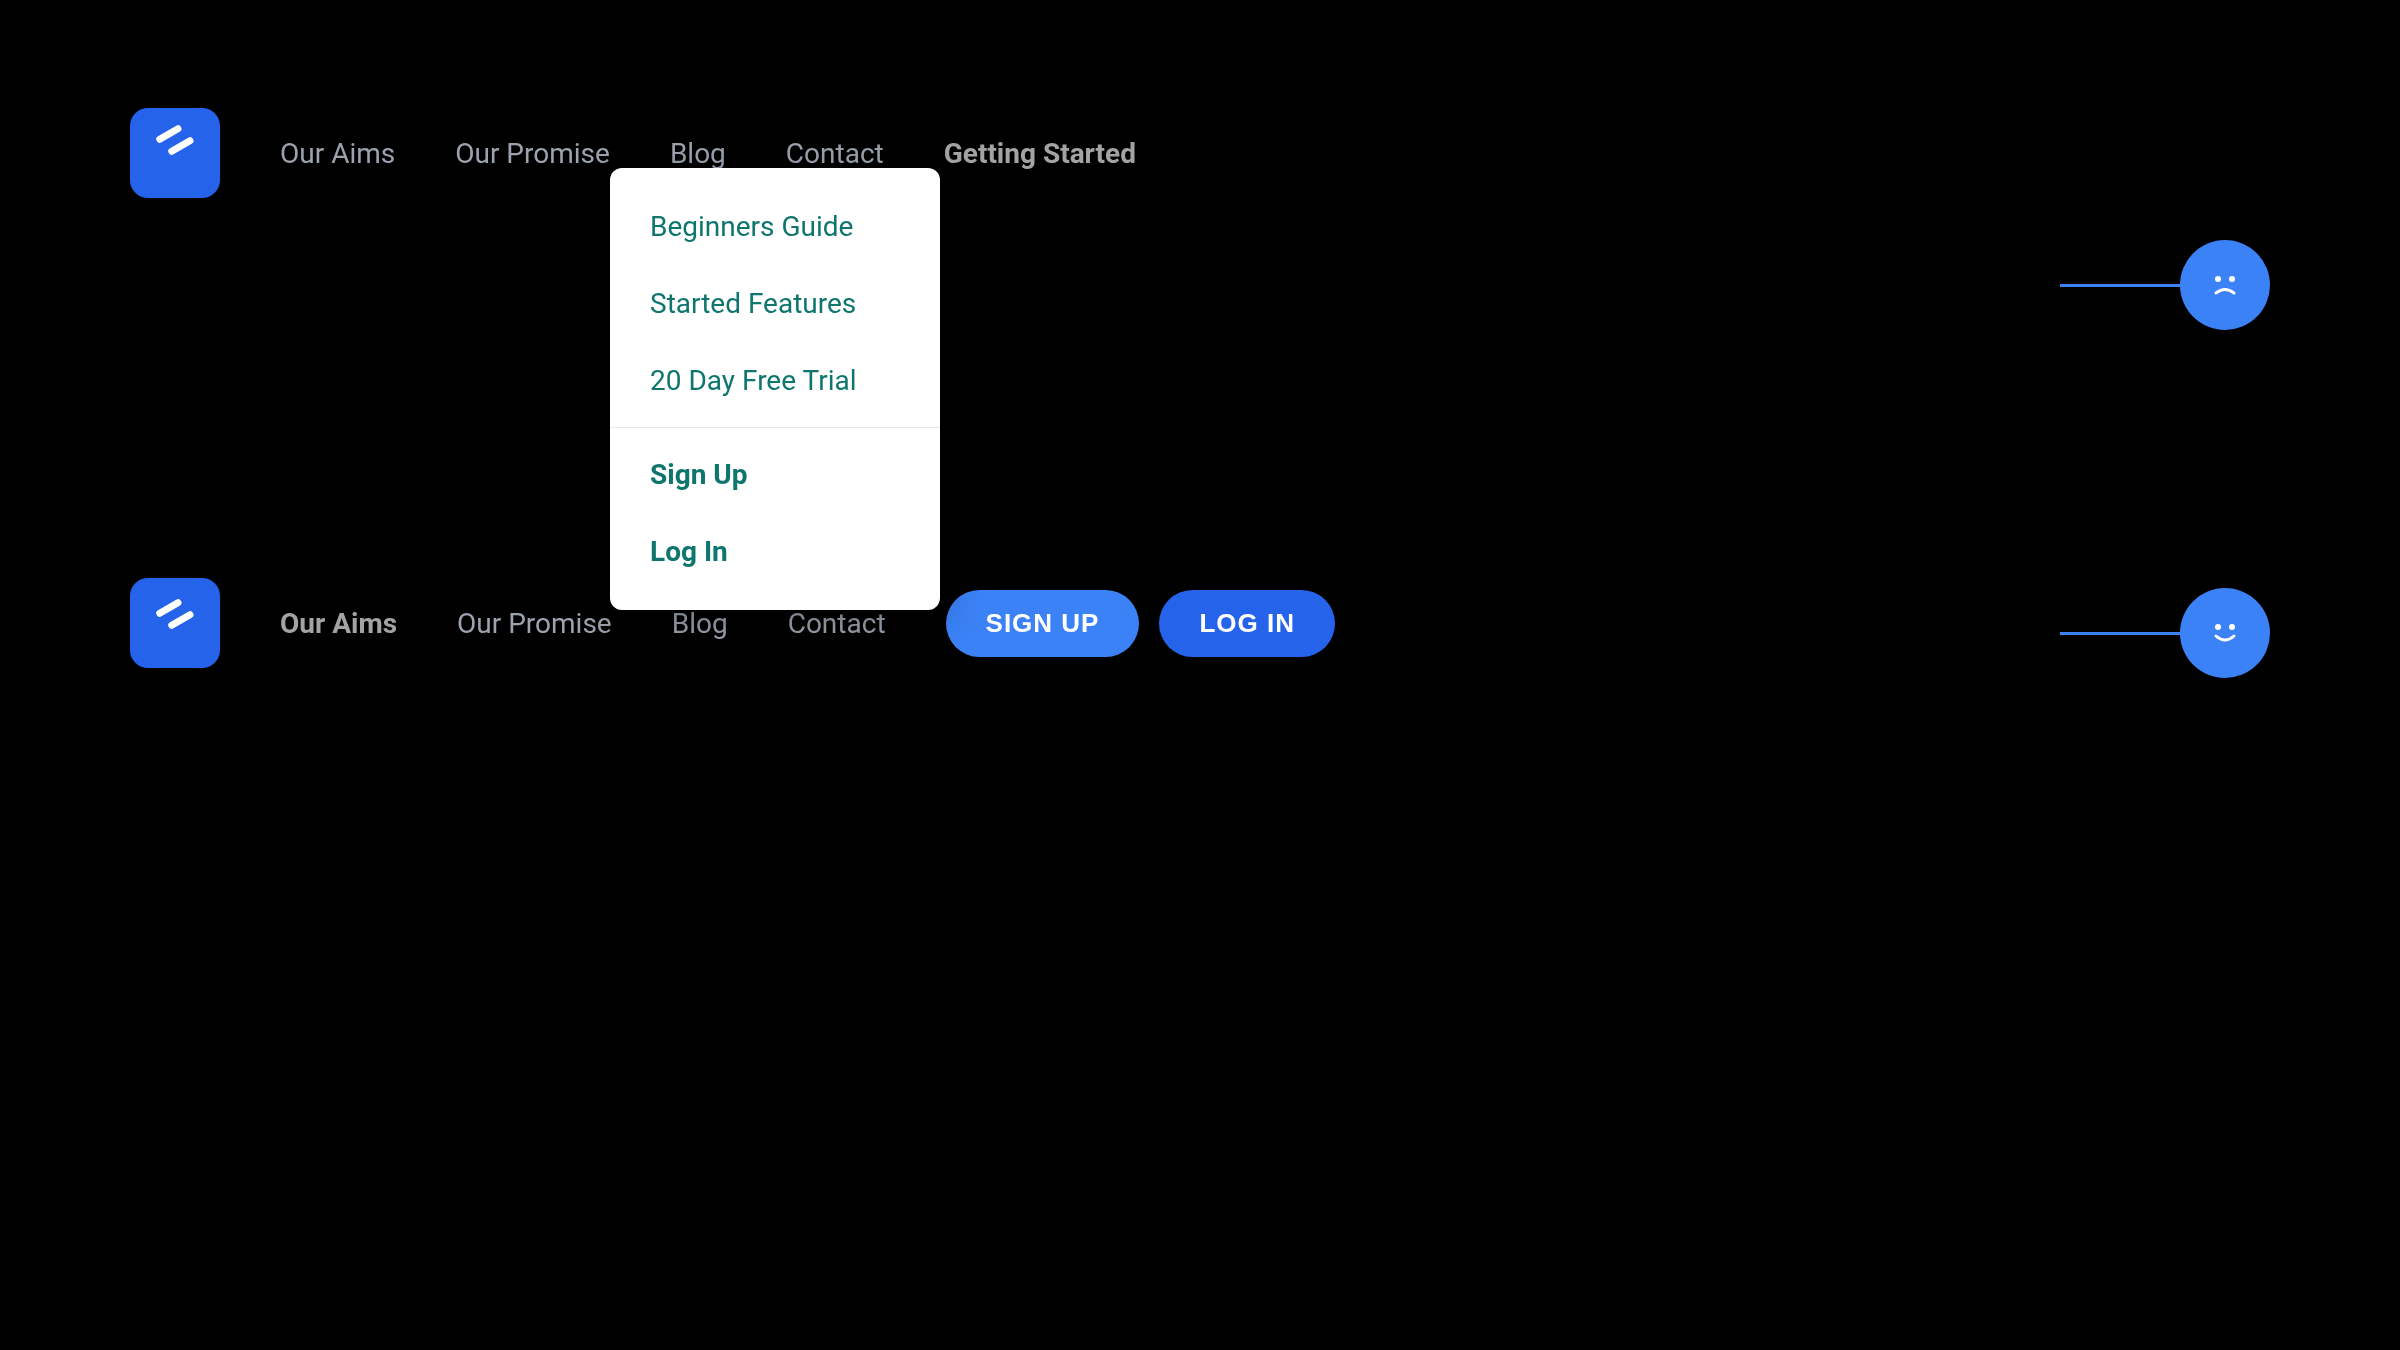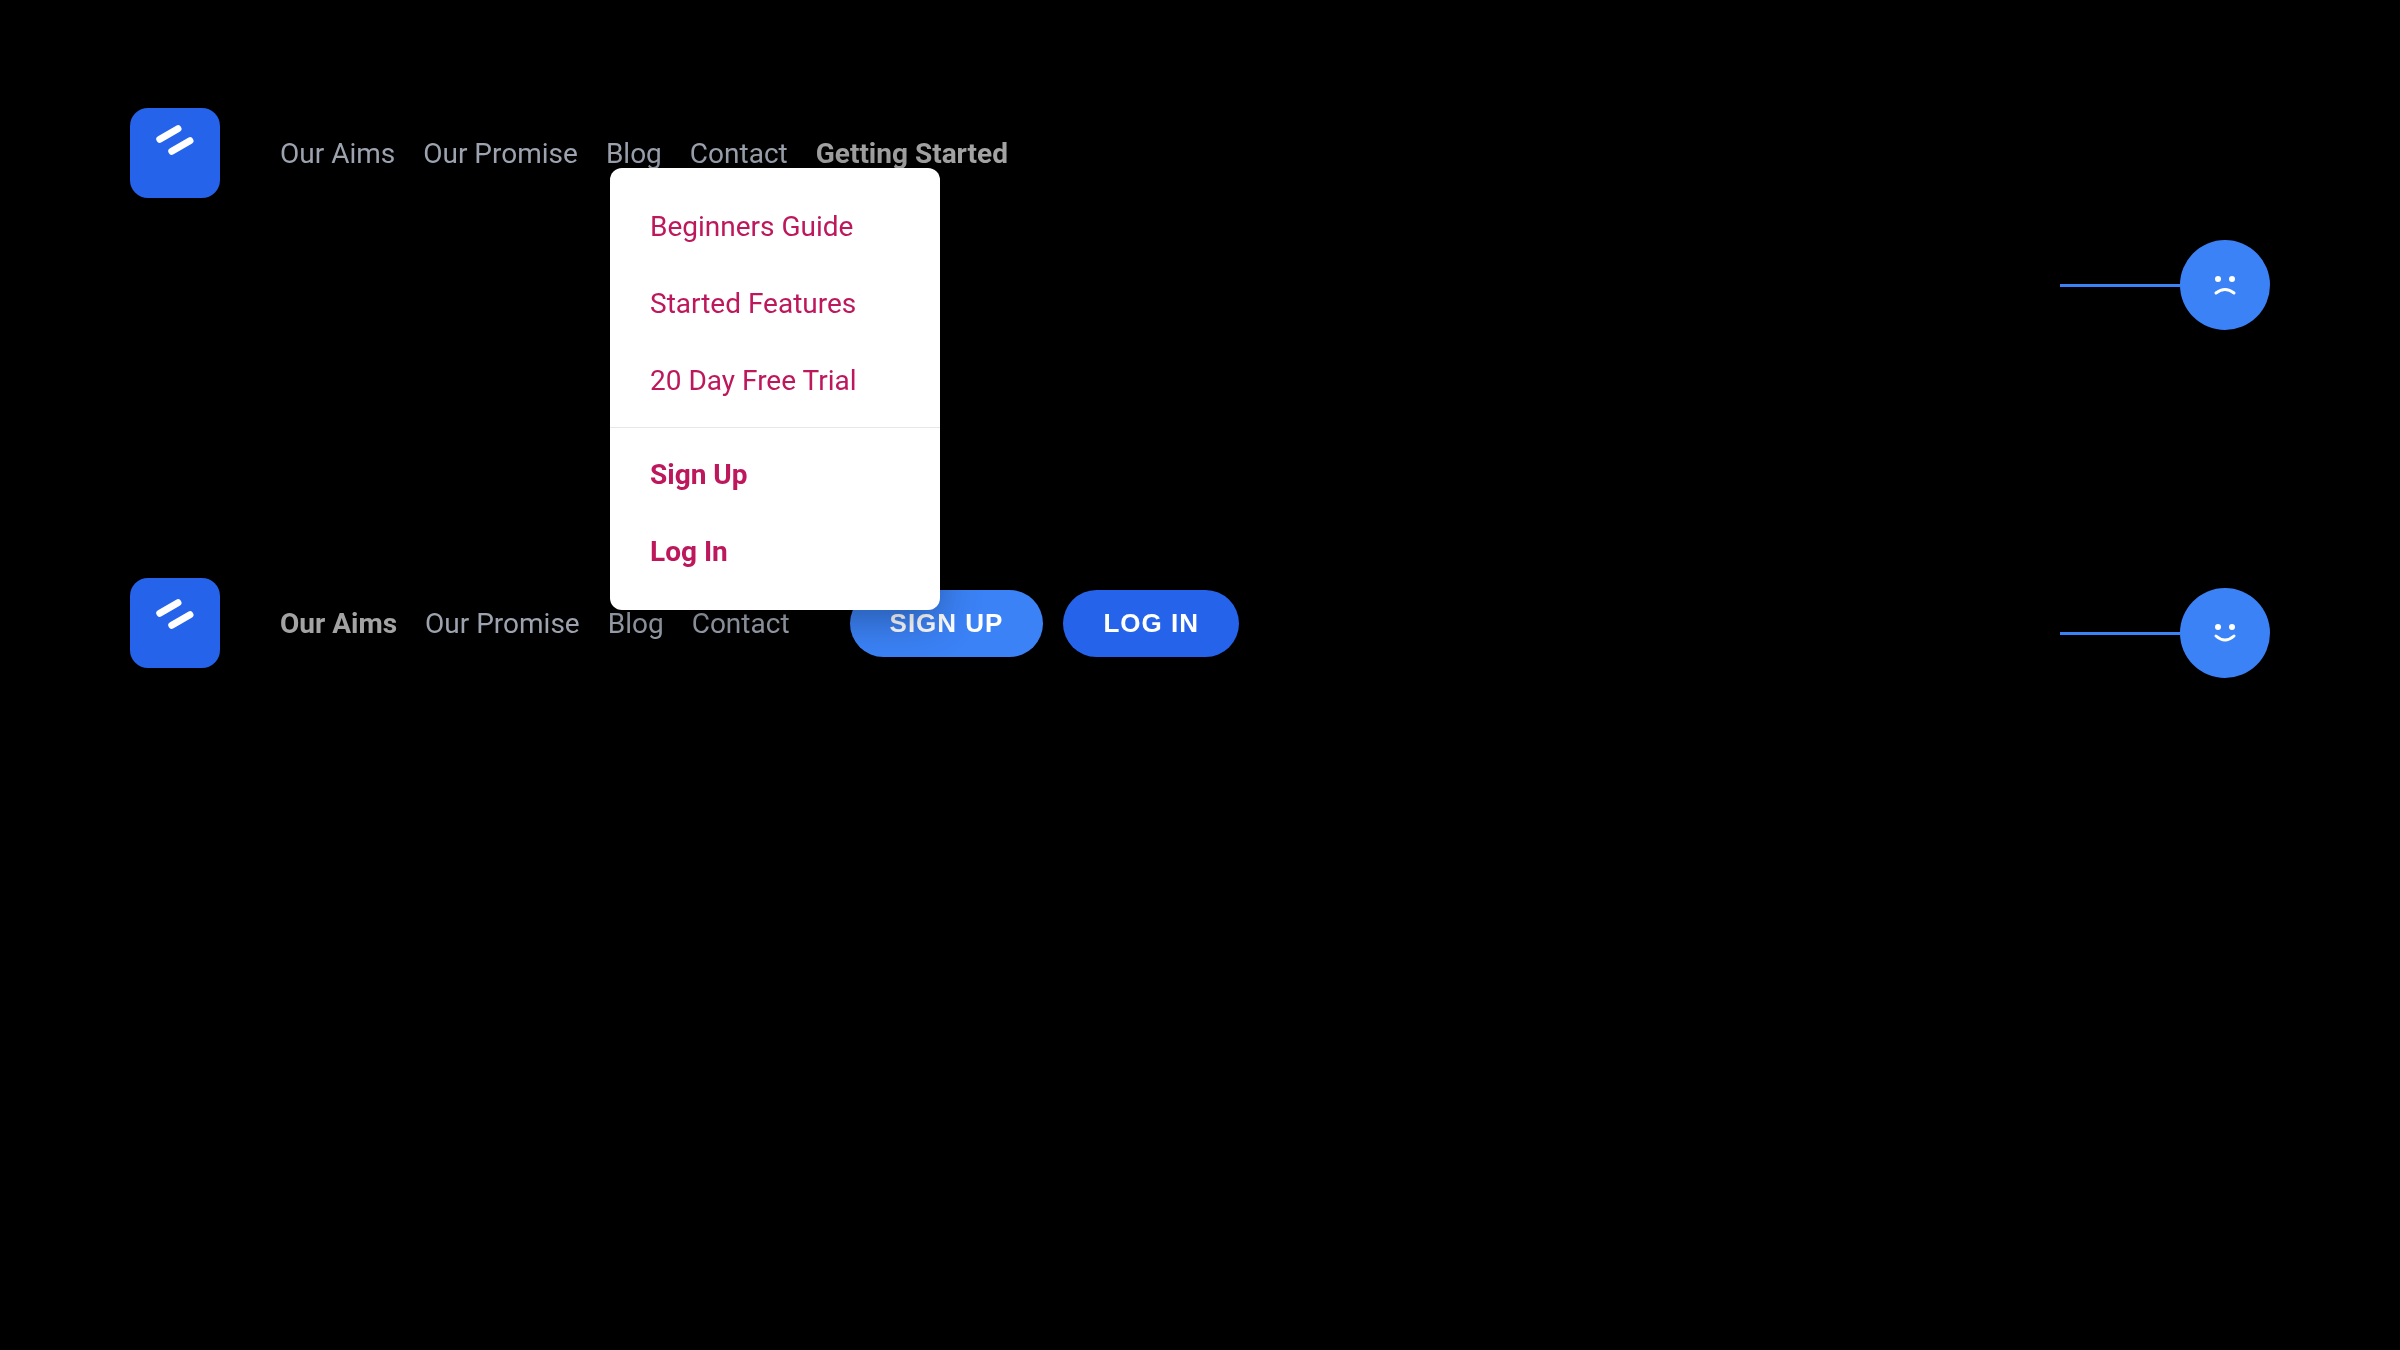--- a/index.html
+++ b/index.html
@@ -40,21 +40,21 @@
 
     .logo-icon {
       color: white;
       font-size: 36px;
       font-weight: bold;
     }
 
     .nav-links {
       display: flex;
       align-items: center;
-      gap: 28px;
+      gap: 60px;
     }
 
     .nav-link {
       color: #9CA3AF;
       font-size: 28px;
       cursor: pointer;
       white-space: nowrap;
     }
 
     .nav-link.active {
@@ -74,21 +74,21 @@
       background-color: #FFFFFF;
       border-radius: 12px;
       padding: 20px 0;
       min-width: 330px;
       box-shadow: 0 10px 40px rgba(0,0,0,0.3);
     }
 
     .dropdown-item {
       padding: 22px 40px;
       font-size: 28px;
-      color: #be185d;
+      color: #0f766e;
       cursor: pointer;
       white-space: nowrap;
     }
 
     .dropdown-divider {
       height: 1px;
       background-color: #E5E7EB;
       margin: 8px 0;
     }
 

